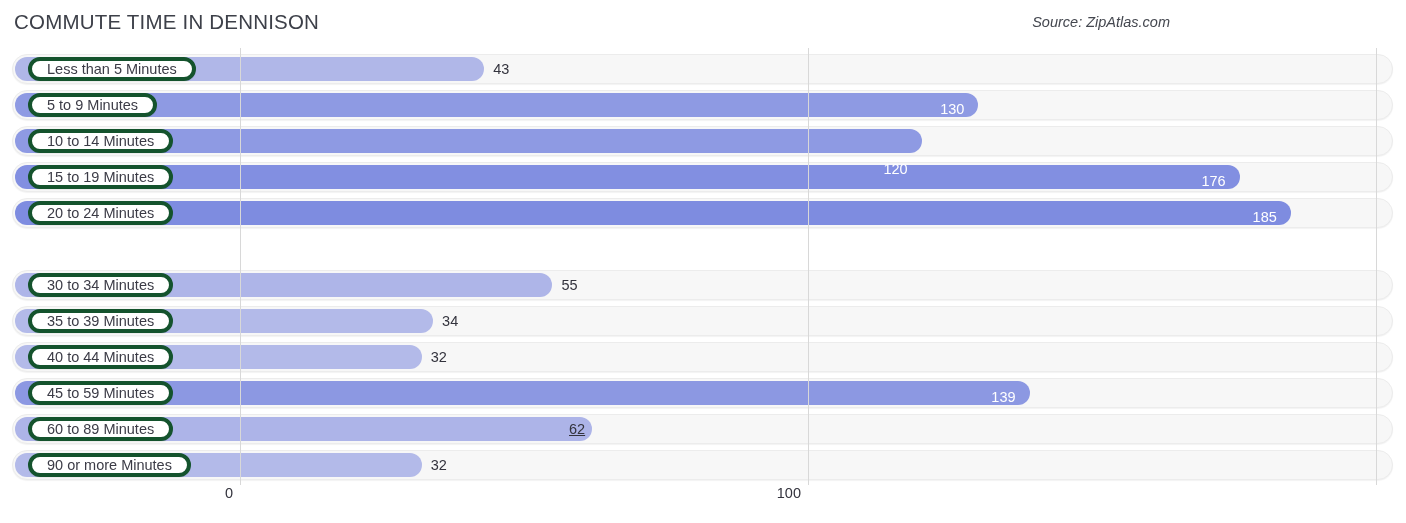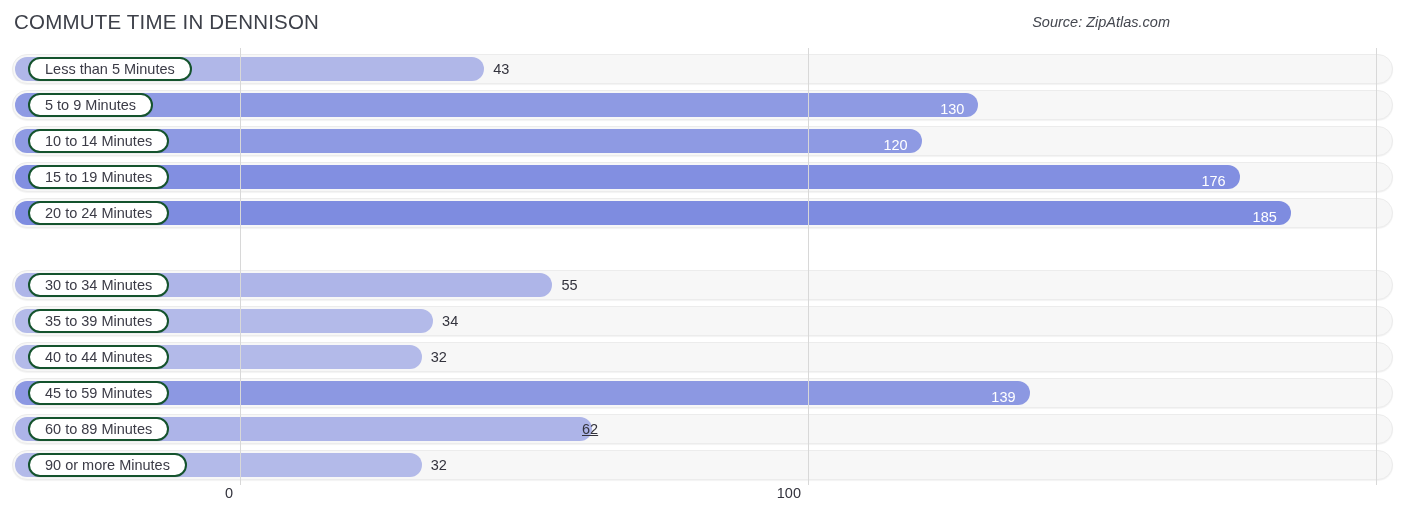--- a/index.html
+++ b/index.html
@@ -110,21 +110,21 @@
   
   .label-pill {
     position: absolute;
     left: 16px;
     top: 3px;
     height: 24px;
     display: flex;
     align-items: center;
     padding: 0 15px;
     background: #ffffff;
-    border: 2px solid #14532d;
+    border: 4px solid #14532d;
     border-radius: 12px;
     font-size: 14.5px;
     color: #3b3b46;
     white-space: nowrap;
     z-index: 4;
     box-shadow: 0 1px 1px rgba(0,0,0,0.05);
   }
 
   
   .value-out {
@@ -192,21 +192,21 @@
       <div class="row" style="top: 42px;">
         <div class="track"></div>
         <div class="bar" style="width: 963.4px; background: rgb(142, 154, 227);"></div>
         <div class="label-pill">5 to 9 Minutes</div>
         <div class="value-in" style="left: 952.4px; transform: translateX(-100%);">130</div>
       </div>
       <div class="row" style="top: 78px;">
         <div class="track"></div>
         <div class="bar" style="width: 906.6px; background: rgb(142, 154, 227);"></div>
         <div class="label-pill">10 to 14 Minutes</div>
-        <div class="value-in" style="left: 895.6px; transform: translateX(-100%);">120</div>
+        <div class="value-in" style="left: 895.6px; transform: translateX(-100%); margin-top: 24px;">120</div>
       </div>
       <div class="row" style="top: 114px;">
         <div class="track"></div>
         <div class="bar" style="width: 1224.68px; background: rgb(130, 143, 225);"></div>
         <div class="label-pill">15 to 19 Minutes</div>
         <div class="value-in" style="left: 1213.68px; transform: translateX(-100%);">176</div>
       </div>
       <div class="row" style="top: 150px;">
         <div class="track"></div>
         <div class="bar" style="width: 1275.8px; background: rgb(126, 140, 224);"></div>
@@ -234,21 +234,21 @@
       <div class="row" style="top: 330px;">
         <div class="track"></div>
         <div class="bar" style="width: 1014.52px; background: rgb(140, 152, 226);"></div>
         <div class="label-pill">45 to 59 Minutes</div>
         <div class="value-in" style="left: 1003.52px; transform: translateX(-100%);">139</div>
       </div>
       <div class="row" style="top: 366px;">
         <div class="track"></div>
         <div class="bar" style="width: 577.16px; background: rgb(173, 180, 232);"></div>
         <div class="label-pill">60 to 89 Minutes</div>
-        <div class="value-out" style="left: 570px; text-decoration: underline;">62</div>
+        <div class="value-out" style="left: 557px; text-decoration: underline;">62</div>
       </div>
       <div class="row" style="top: 402px;">
         <div class="track"></div>
         <div class="bar" style="width: 406.76px; background: rgb(179, 186, 233);"></div>
         <div class="label-pill">90 or more Minutes</div>
         <div class="value-out" style="left: 418.76px;">32</div>
       </div>
     </div>
 </div>
 

